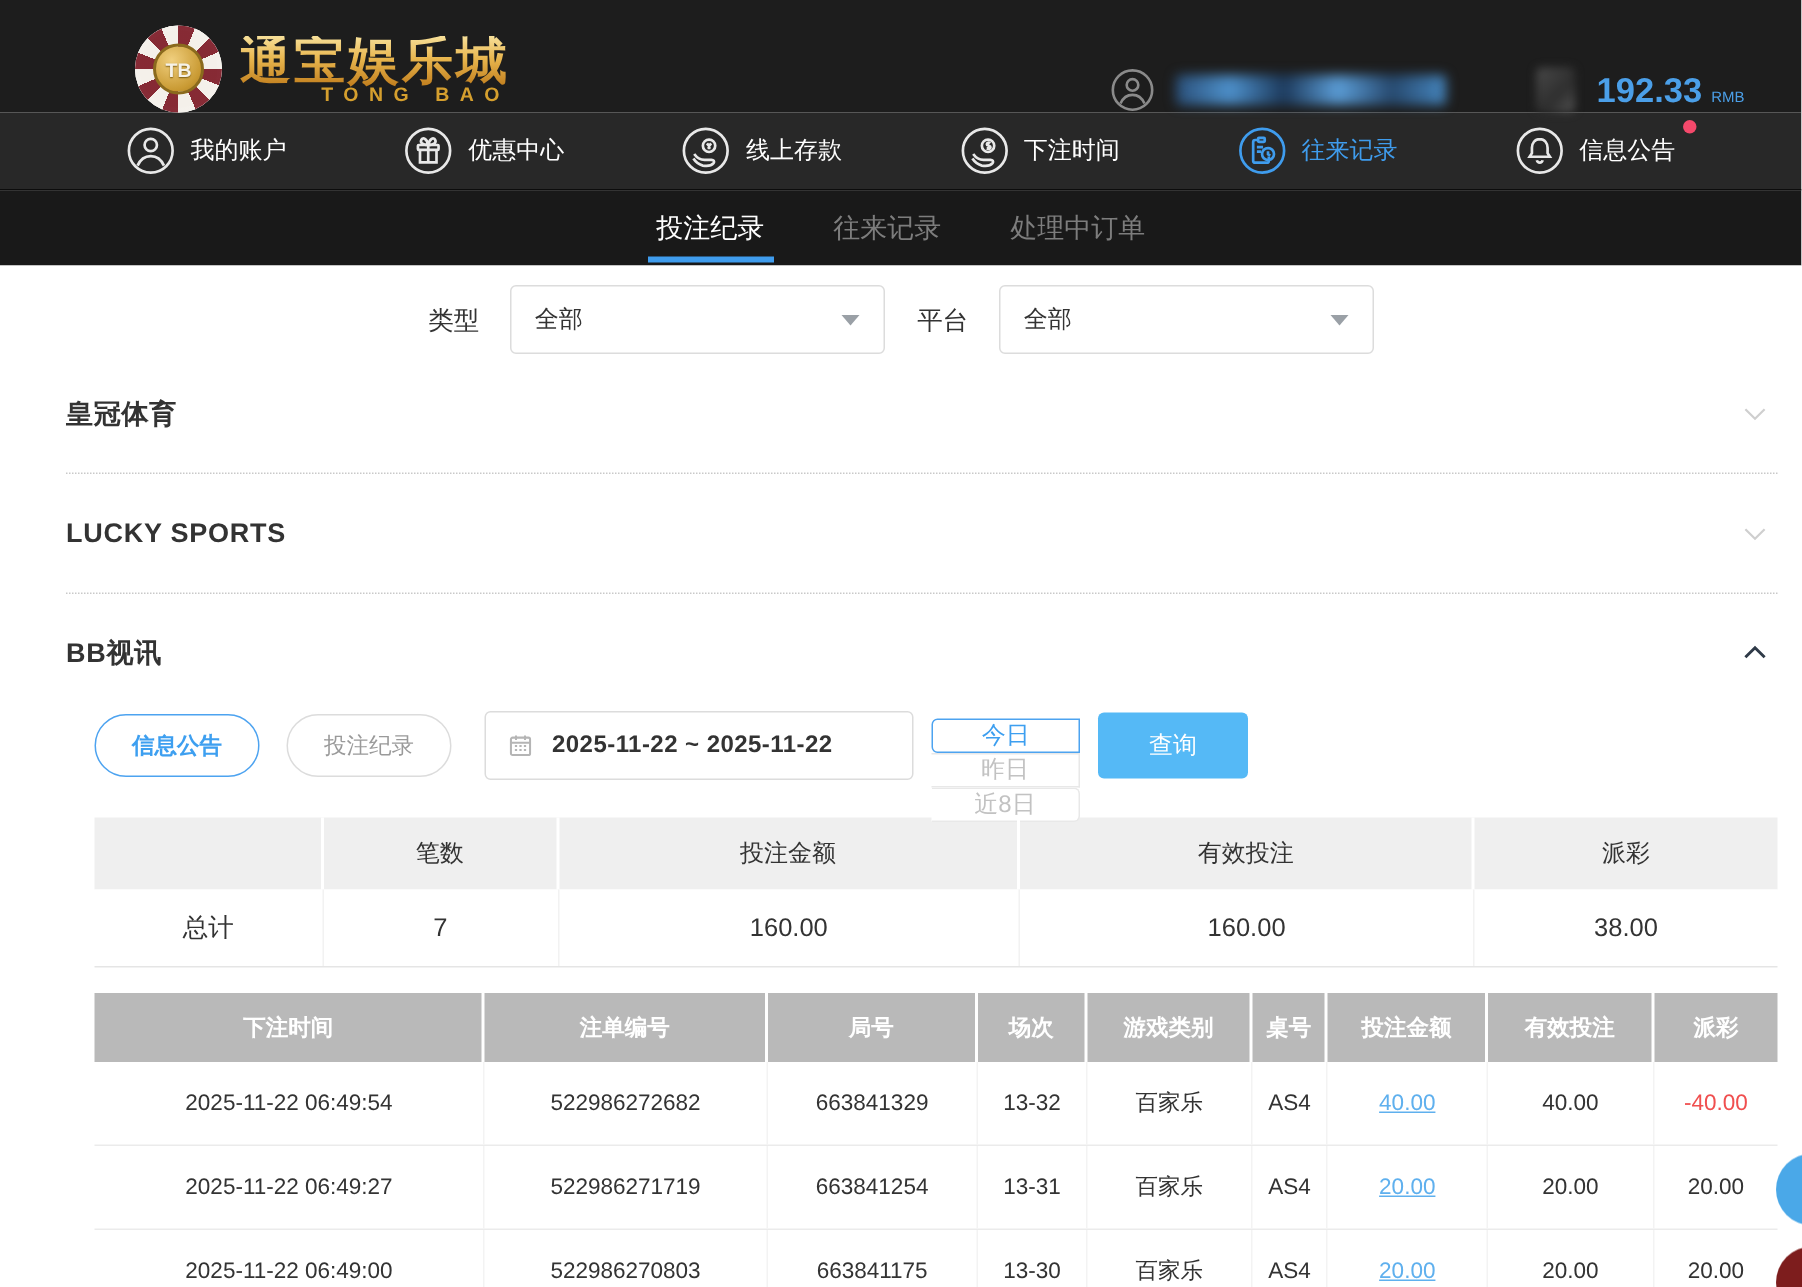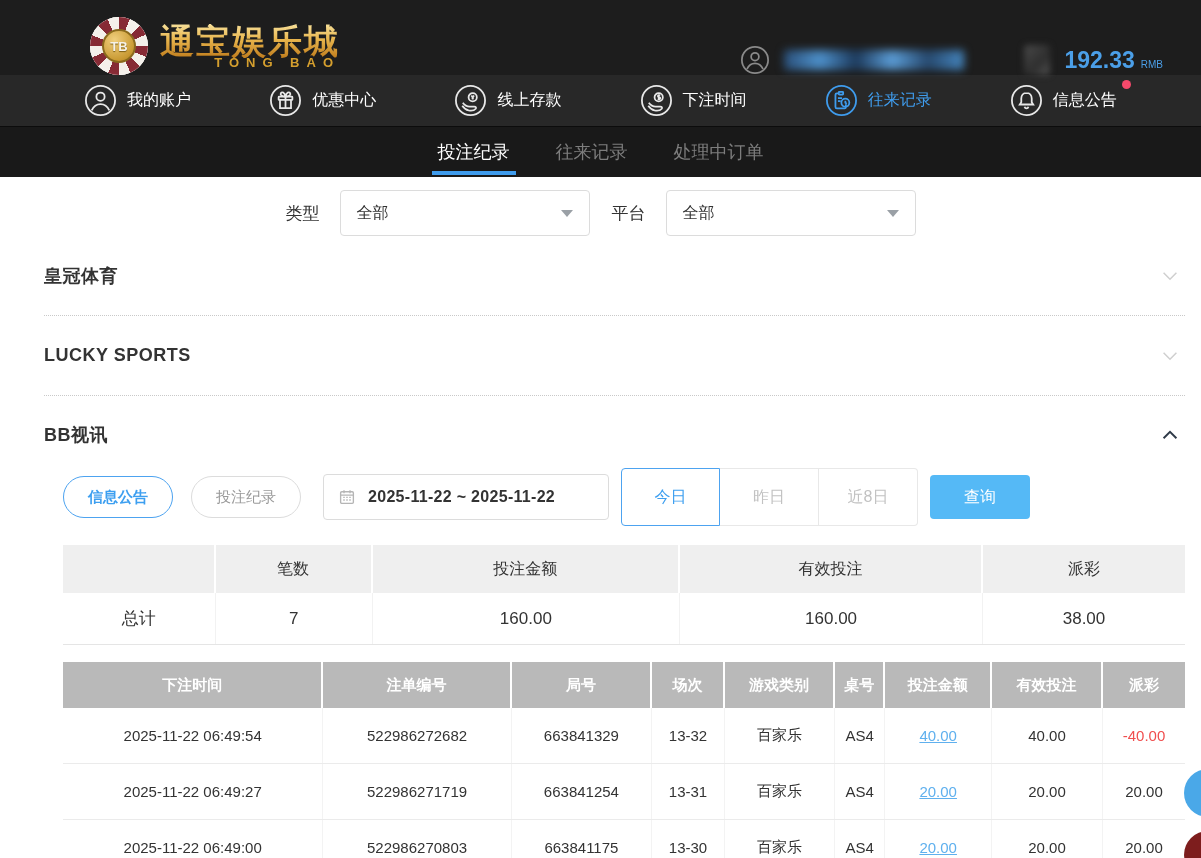--- a/index.html
+++ b/index.html
@@ -82,21 +82,21 @@
   .query-bar { margin:0 16px 0 63px; display:flex; align-items:center; height:46px; }
   .pill-btn { height:42px; padding:0 24px; border-radius:21px; font-size:15px;
     display:flex; align-items:center; background:#fff; cursor:pointer; }
   .pill-btn.active { border:1px solid #4da3f0; color:#3d9ff0; font-weight:bold; }
   .pill-btn.inactive { border:1px solid #dcdcdc; color:#9a9a9a; margin-left:18px; }
   .date-input { margin-left:22px; width:286px; height:46px; border:1px solid #dcdcdc;
     border-radius:4px; display:flex; align-items:center; padding:12px 14px; gap:12px;
     cursor:pointer; background:#fff; }
   .cal-icon { width:18px; height:18px; color:#b5b5b5; }
   .date-text { font-size:16px; color:#333; font-weight:bold; letter-spacing:.3px; }
-  .quick-group { margin-left:12px; display:flex; height:58px; }
+  .quick-group { margin-left:12px; display:flex; height:36px;flex-direction:column; }
   .quick-btn { width:99px; display:flex; align-items:center; justify-content:center;
     font-size:16px; cursor:pointer; background:#fff; border:1px solid #e8e8e8; }
   .quick-btn + .quick-btn { border-left:none; }
   .quick-btn:first-child { border-radius:4px 0 0 4px; }
   .quick-btn:last-child { border-radius:0 4px 4px 0; }
   .quick-btn.active { border:1px solid #4da3f0; color:#3d9ff0; }
   .quick-btn.idle { color:#c2c2c2; }
   .search-btn { margin-left:12px; width:100px; height:44px; background:#55b9f6; color:#fff;
     font-size:16px; border:none; border-radius:4px; display:flex; align-items:center;
     justify-content:center; cursor:pointer; }

